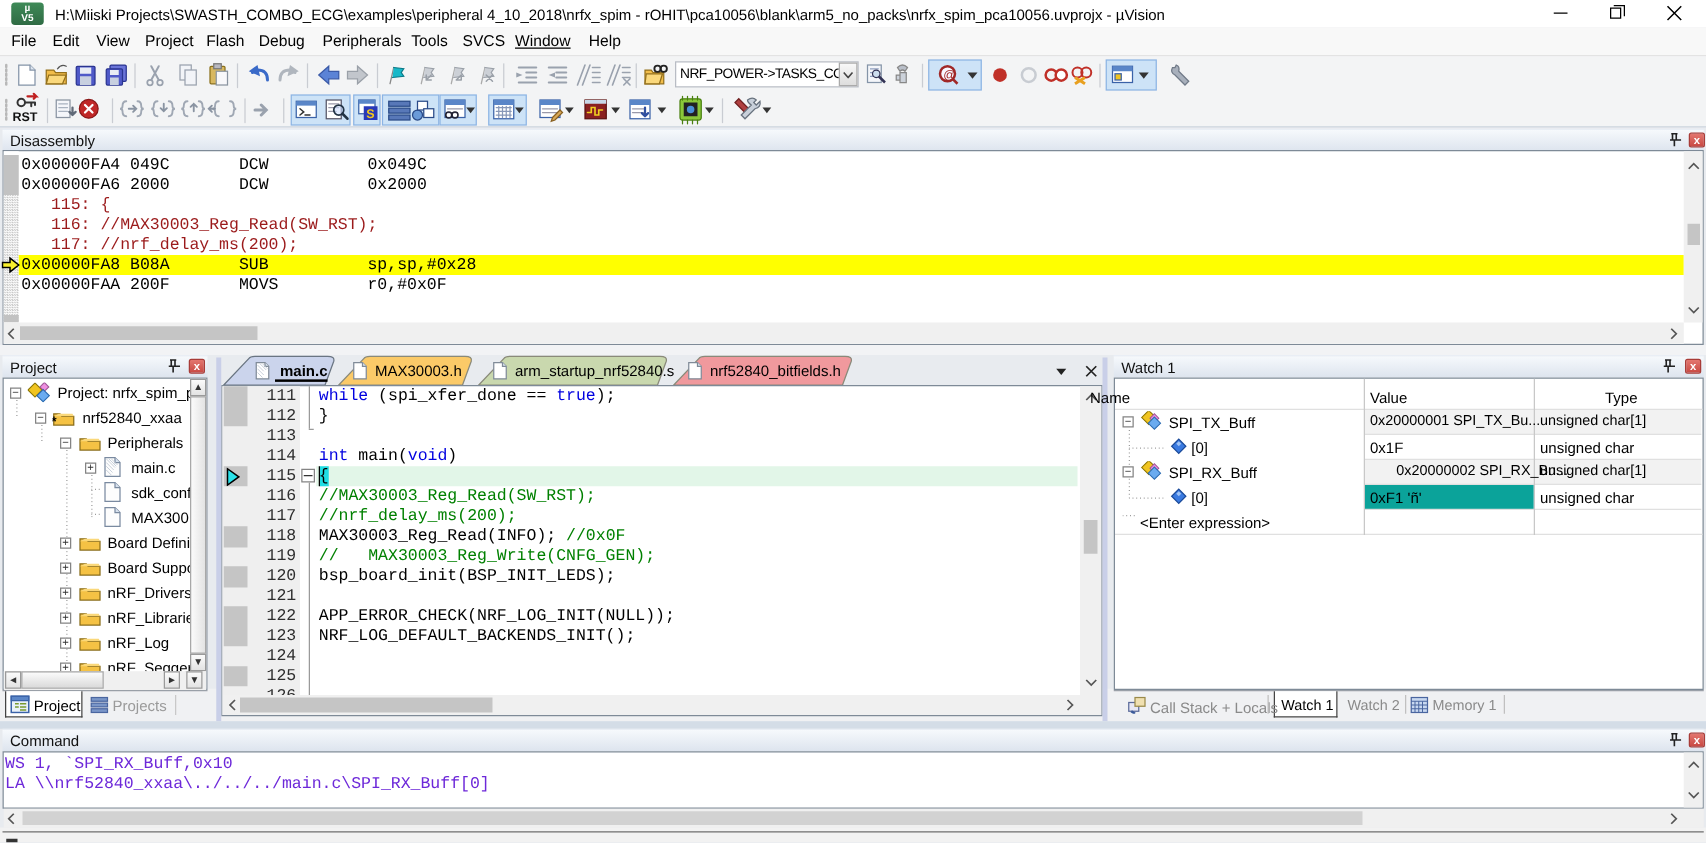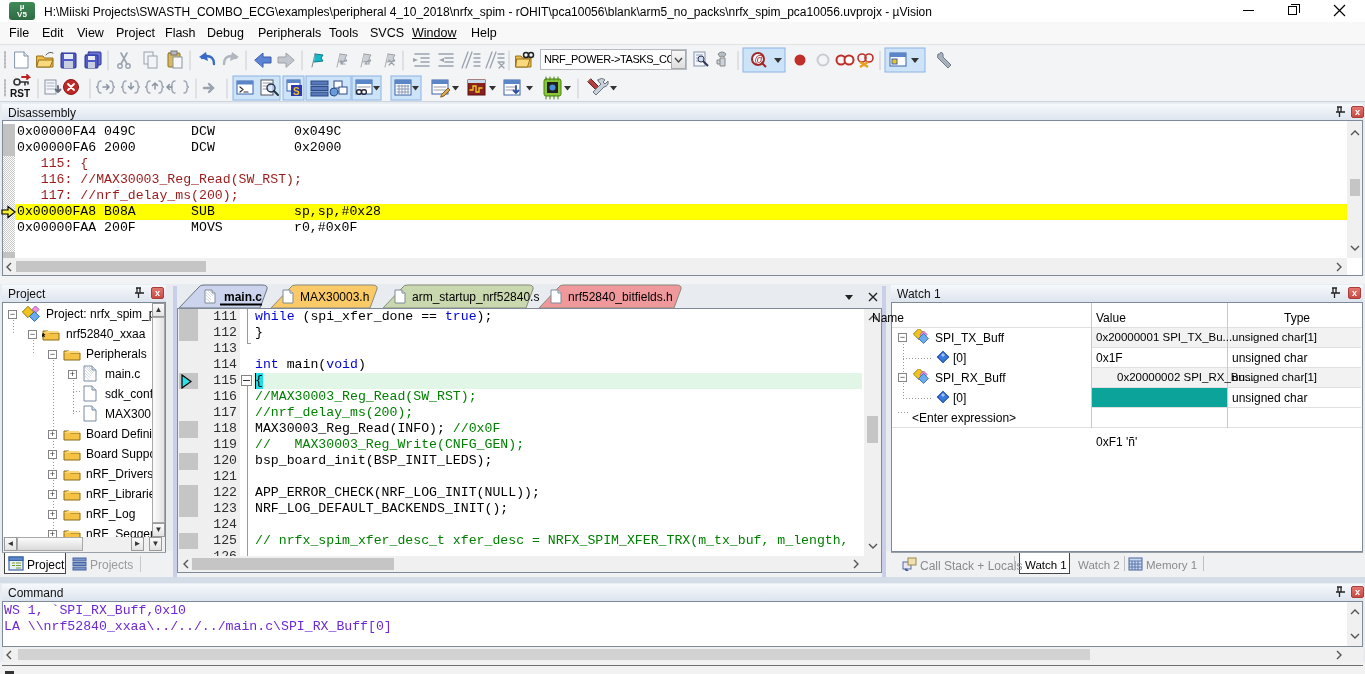--- a/index.html
+++ b/index.html
@@ -564,21 +564,21 @@
 {
 <span class="gr">//MAX30003_Reg_Read(SW_RST);</span>
 <span class="gr">//nrf_delay_ms(200);</span>
 MAX30003_Reg_Read(INFO); <span class="gr">//0x0F</span>
 <span class="gr">//   MAX30003_Reg_Write(CNFG_GEN);</span>
 bsp_board_init(BSP_INIT_LEDS);
 
 APP_ERROR_CHECK(NRF_LOG_INIT(NULL));
 NRF_LOG_DEFAULT_BACKENDS_INIT();
 
-<span class="gr">// nrfx_spim_xfer_desc_t xfer_desc = NRFX_SPIM_XFER_TRX(m_tx_buf, m_length,</span></div>
+</div>
 
   <div class="abs sb" style="left:864px;top:309px;width:17px;height:247px;"></div>
   <svg class="abs" style="left:868px;top:314px" width="10" height="8">
       <path d="M1,6 L5,2 L9,6" stroke="#555" stroke-width="1.4" fill="none"></path>
     </svg>
   <div class="abs" style="left:867px;top:416px;width:11px;height:27px;background:#c5c5c5;"></div>
   <svg class="abs" style="left:868px;top:542px" width="10" height="8">
       <path d="M1,2 L5,6 L9,2" stroke="#555" stroke-width="1.4" fill="none"></path>
     </svg>
   <div class="abs sb" style="left:178px;top:556px;width:703px;height:16px;"></div>
@@ -651,21 +651,21 @@
     <rect x="8" y="6" width="7" height="7" transform="rotate(45 11.5 9.5)" fill="#6aabf0" stroke="#2a6ab0" stroke-width="0.8"></rect>
   </svg>
   <div class="abs ui" style="left:935px;top:371px;">SPI_RX_Buff</div>
   <div class="abs ui" style="left:1096px;top:371px;font-size:11.5px;padding-left:21px;">0x20000002 SPI_RX_Bu...</div>
   <div class="abs ui" style="left:1232px;top:371px;font-size:11.5px;">unsigned char[1]</div>
   <svg class="abs" style="left:936px;top:390px" width="14" height="14">
       <rect x="3" y="3" width="8" height="8" transform="rotate(45 7 7)" fill="#3a7ae0" stroke="#1a4a9a" stroke-width="1"></rect>
       <path d="M5,5 l2,-2 2,2 -2,2 z" fill="#9ec2f5" stroke="none"></path>
     </svg>
   <div class="abs ui" style="left:953px;top:391px;">[0]</div>
-  <div class="abs ui" style="left:1096px;top:391px;margin-top:44px;">0xF1 'ñ'</div>
+  <div class="abs ui" style="left:1096px;top:391px;">0xF1 'ñ'</div>
   <div class="abs ui" style="left:1232px;top:391px;">unsigned char</div>
   <div class="abs ui" style="left:912px;top:411px;">&lt;Enter expression&gt;</div>
 
   <div class="abs" style="left:891px;top:552px;width:472px;height:1px;background:#9aa0a8;"></div>
   <div class="abs" style="left:1019px;top:553px;width:51px;height:21px;background:#fff;border:1px solid #444;border-top:none;"></div>
   <svg class="abs" style="left:902px;top:557px" width="16" height="14">
     <rect x="1" y="5" width="8" height="7" fill="#e8e8f4" stroke="#5a6a9a"></rect>
     <rect x="6" y="1" width="8" height="7" fill="#f0e0b0" stroke="#9a8a4a"></rect>
     <path d="M3,12 l3,2" stroke="#3a5a9a" stroke-width="2"></path>
   </svg>

